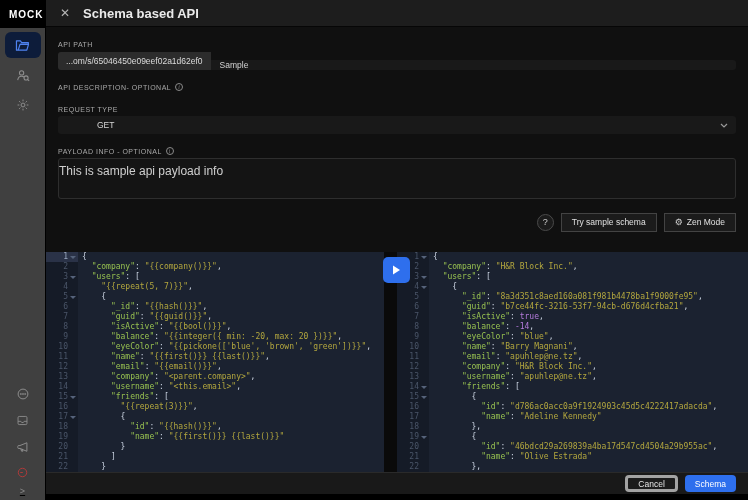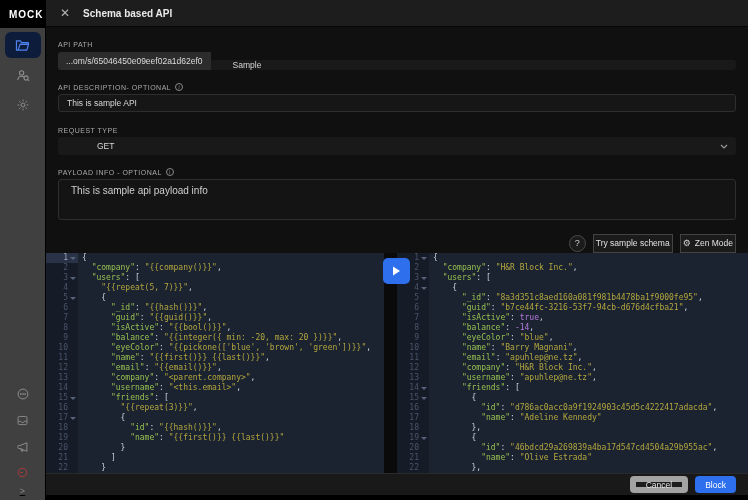--- a/index.html
+++ b/index.html
@@ -13,45 +13,45 @@
   .nav-item.active { background:#0d1c3a; }
   .nav-item svg { display:block; }
   .side-bottom { margin-top:auto; display:flex; flex-direction:column; align-items:center; padding-bottom:2px; }
   .side-bottom .nav-item { height:24px; margin-top:2px; }
   .chev { color:#8a8a8a; font-size:9px; height:14px; display:flex; align-items:center; cursor:pointer; }
 
   
   .main { flex:1; display:flex; flex-direction:column; background:#101010; border-left:1px solid #000; }
   .modal-header { height:27px; background:#1d1d1d; border-bottom:1px solid #060606; display:flex; align-items:center; padding:0 14px; flex:0 0 27px; }
   .close-x { color:#b5b5b5; font-size:12px; cursor:pointer; margin-right:13px; line-height:1; }
-  .modal-title { color:#eaeaea; font-size:10px; font-weight:700; }
+  .modal-title { color:#eaeaea; font-size:13px; font-weight:700; }
 
   .form-area { flex:0 0 225px; padding:0 12px; }
   .f-label { display:flex; align-items:center; gap:4px; color:#a9a9a9; font-size:7px; letter-spacing:.5px; text-transform:uppercase; font-weight:500; }
   .lab1 { margin-top:14px; }
   .lab2 { margin-top:13px; }
   .lab3 { margin-top:15px; }
   .lab4 { margin-top:13px; }
   .info-dot { width:8px; height:8px; border:1px solid #8a8a8a; border-radius:50%; color:#8a8a8a; font-size:5.5px; display:inline-flex; align-items:center; justify-content:center; font-style:italic; font-family:"Liberation Serif", serif; text-transform:none; }
 
   .path-row { margin-top:4px; height:18px; display:flex; }
   .path-prefix { background:#2c2c2c; color:#dcdcdc; font-size:8.5px; display:flex; align-items:center; padding:7px 8px; border-radius:3px 0 0 3px; white-space:nowrap; flex:0 0 auto; }
-  .path-input { flex:1; background:#191919; border:0; outline:0; color:#d6d6d6; font-size:8.5px; padding:0 22px; font-family:"Liberation Sans", sans-serif; border-radius:0 3px 3px 0;margin-top:8px; }
+  .path-input { flex:1; background:#191919; border:0; outline:0; color:#d6d6d6; font-size:8.5px; padding:0 9px; font-family:"Liberation Sans", sans-serif; border-radius:0 3px 3px 0;margin-top:8px; }
 
   .text-input { margin-top:3px; width:100%; height:18px; background:#161616; border:1px solid #2e2e2e; border-radius:3px; color:#d6d6d6; font-size:8.5px; padding:0 8px; outline:0; font-family:"Liberation Sans", sans-serif; }
 
   .select { margin-top:3px; height:18px; background:#191919; border-radius:3px; display:flex; align-items:center; justify-content:space-between; padding:0 8px; cursor:pointer; }
   .select-value { color:#d6d6d6; font-size:8.5px;margin-left:31px; }
   .select .chev-down { color:#9a9a9a; font-size:8px; }
 
-  .textarea { margin-top:3px; width:100%; height:41px; background:#141414; border:1px solid #2e2e2e; border-radius:3px; color:#cfcfcf; font-size:10px; padding:5px 12px; resize:none; outline:0; font-family:"Liberation Sans", sans-serif; }
+  .textarea { margin-top:3px; width:100%; height:41px; background:#141414; border:1px solid #2e2e2e; border-radius:3px; color:#cfcfcf; font-size:12px; padding:5px 0; resize:none; outline:0; font-family:"Liberation Sans", sans-serif; }
 
   .actions-row { margin-top:9px; display:flex; justify-content:flex-end; align-items:center; gap:7px; height:20px; }
   .help-btn { width:17px; height:17px; border:1px solid #4a4a4a; border-radius:50%; background:#1b1b1b; color:#cfcfcf; font-size:9px; display:flex; align-items:center; justify-content:center; cursor:pointer; }
-  .ghost-btn { height:19px; background:#1b1b1b; border:1px solid #434343; border-radius:0; color:#e0e0e0; font-size:8.5px; padding:0 2px; display:flex; align-items:center; gap:4px; cursor:pointer; white-space:nowrap; }
+  .ghost-btn { height:19px; background:#1b1b1b; border:1px solid #434343; border-radius:0; color:#e0e0e0; font-size:8.5px; padding:0 10px; display:flex; align-items:center; gap:4px; cursor:pointer; white-space:nowrap; }
   .gear-glyph { font-size:9px; color:#cfcfcf; }
 
   
   .editors { flex:0 0 220px; display:flex; position:relative; background:#0a0a0a; }
   .editor { height:220px; overflow:hidden; font-family:"DejaVu Sans Mono", monospace; font-size:8px; }
   .editor-left  { width:338px; flex:0 0 338px; background:#1b2230; }
   .editor-gap   { width:13px; flex:0 0 13px; background:#0a0a0a; }
   .editor-right { flex:1; background:#1b2230; }
   .code-row { height:10px; line-height:10px; display:flex; white-space:pre; }
   .gut { width:32px; flex:0 0 32px; background:#151b27; color:#4a5568; display:flex; justify-content:flex-end; align-items:center; }
@@ -62,21 +62,21 @@
   .code { padding-left:4px; color:#cdd6e4; overflow:hidden; }
   .tk-k { color:#97c150; }
   .tk-s { color:#b3a73e; }
   .tk-n { color:#b57bdd;margin-top:25px; }
   .tk-p { color:#cdd6e4; }
 
   .play-btn { position:absolute; left:337px; top:5px; width:27px; height:26px; border-radius:5px; background:#2e6fed; display:flex; align-items:center; justify-content:center; cursor:pointer; z-index:5; }
 
   
   .modal-footer { flex:0 0 22px; background:#191919; border-top:1px solid #2a2a2a; display:flex; align-items:center; justify-content:flex-end; gap:7px; padding:0 12px; }
-  .cancel-btn { height:17px; background:#1c1c1c; border:6px solid #a3a3a3; border-radius:4px; color:#e3e3e3; font-size:8.5px; padding:0 10px; display:flex; align-items:center; cursor:pointer; }
+  .cancel-btn { height:17px; background:#1c1c1c; border:3px solid #a3a3a3; border-radius:4px; color:#e3e3e3; font-size:8.5px; padding:0 10px; display:flex; align-items:center; cursor:pointer; }
   .update-btn { height:17px; background:#2e6fed; border:0; border-radius:4px; color:#fff; font-size:8.5px; padding:0 10px; display:flex; align-items:center; cursor:pointer; }
   .bottom-strip { flex:0 0 7px; background:#000; }
 </style>
 </head>
 <body>
 
 <div class="app">
 
   <div class="sidebar">
     <div class="logo">MOCK</div>
@@ -163,21 +163,20 @@
       </div>
       <div class="path-row">
         <div class="path-prefix">...om/s/65046450e09eef02a1d62ef0</div>
         <input class="path-input" value="Sample" style="">
       </div>
 
       <div class="f-label lab2">
         <span>API DESCRIPTION- Optional</span>
         <span class="info-dot">i</span>
       </div>
-      <input class="text-input" value="This is sample API" style="">
 
       <div class="f-label lab3">
         <span>REQUEST TYPE</span>
       </div>
       <div class="select">
         <span class="select-value">GET</span>
         <span class="chev-down">
           <svg width="8" height="5" viewBox="0 0 8 5" fill="none" stroke="#9a9a9a" stroke-width="1.2">
               <path d="M1 1l3 3 3-3"></path>
             </svg>
@@ -256,17 +255,17 @@
         <span>
           <svg width="9" height="10" viewBox="0 0 9 10">
               <path d="M1 0.5l7 4.5-7 4.5z" fill="#ffffff"></path>
             </svg>
         </span>
       </div>
     </div>
 
     <div class="modal-footer">
       <div class="cancel-btn">Cancel</div>
-      <div class="update-btn" style="background: rgb(46, 111, 237);">Block</div>
+      <div class="update-btn" style="background: rgb(46, 111, 237);">Schema</div>
     </div>
     <div class="bottom-strip"></div>
   </div>
 </div>
 
 </body></html>

